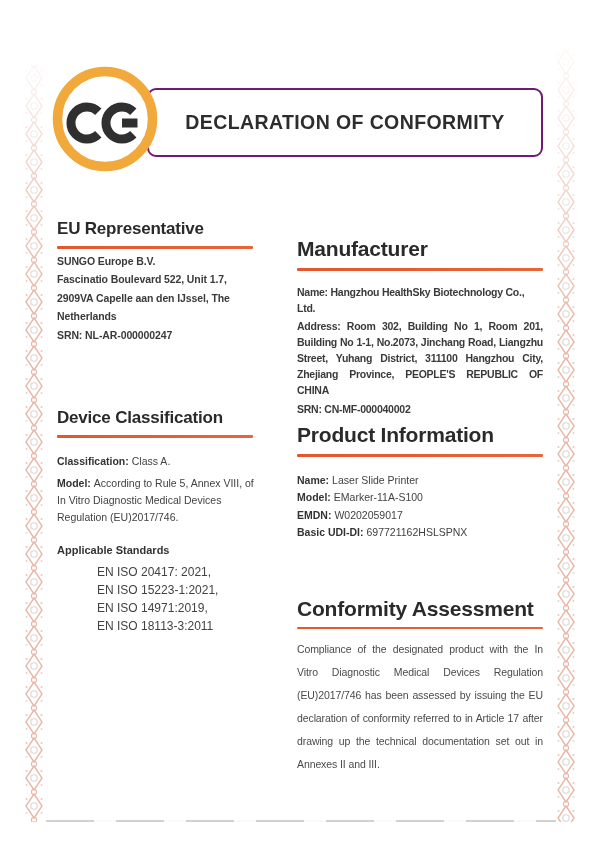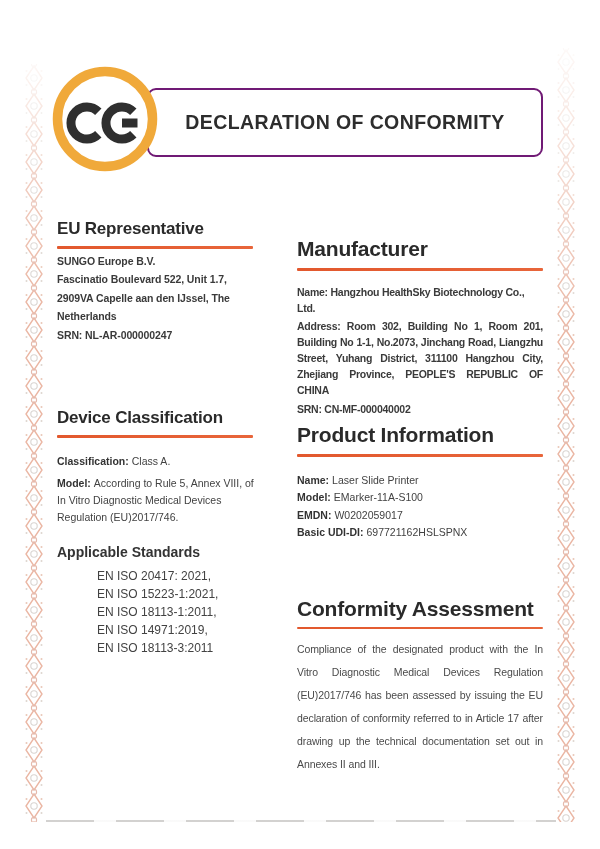--- a/index.html
+++ b/index.html
@@ -49,21 +49,21 @@
   .sec-mfr{left:297px;top:193px;width:246px;}
   .sec-pi{left:297px;top:379px;width:246px;}
   .sec-ca{left:297px;top:553px;width:246px;}
 
   .eu-body{margin-top:3px;font-size:10.5px;font-weight:bold;line-height:18.5px;letter-spacing:-0.1px;color:#3A3A3A;}
 
   .dc-body{margin-top:15px;font-size:10.5px;line-height:17px;color:#424242;}
   .dc-class{margin-bottom:5px;}
   .lbl{font-weight:bold;color:#333;margin-right:3px;}
 
-  .std-title{font-size:14px;font-weight:bold;color:#333;margin-bottom:7px;}
+  .std-title{font-size:11px;font-weight:bold;color:#333;margin-bottom:7px;}
   .std-line{font-size:12px;line-height:18px;color:#424242;padding-left:40px;}
 
   .mfr-body{margin-top:13px;font-size:10.5px;font-weight:bold;line-height:16px;letter-spacing:-0.25px;color:#3A3A3A;}
   .mfr-name{margin:0 0 2px 0;}
   .mfr-addr{margin:0 0 3px 0;text-align:justify;}
   .mfr-srn{margin:0;}
 
   .pi-body{margin-top:15px;font-size:10.5px;line-height:17.5px;color:#424242;}
 
   .ca-body{margin-top:9px;font-size:10.5px;line-height:23px;text-align:justify;color:#4A4A4A;letter-spacing:-0.1px;}
@@ -144,21 +144,20 @@
       </div>
       <div>In Vitro Diagnostic Medical Devices</div>
       <div>Regulation (EU)2017/746.</div>
     </div>
   </div>
 
   <div class="abs sec-std">
     <div class="std-title">Applicable Standards</div>
     <div class="std-line">EN ISO 20417: 2021,</div>
     <div class="std-line">EN ISO 15223-1:2021,</div>
-    <div class="std-line">EN ISO 18113-1:2011,</div>
     <div class="std-line">EN ISO 14971:2019,</div>
     <div class="std-line">EN ISO 18113-3:2011</div>
   </div>
 
   <div class="abs sec-mfr">
     <h2 class="heading heading-r">Manufacturer</h2>
     <div class="rule rule-r"></div>
     <div class="mfr-body">
       <p class="mfr-name">
         <span>Name:</span>

